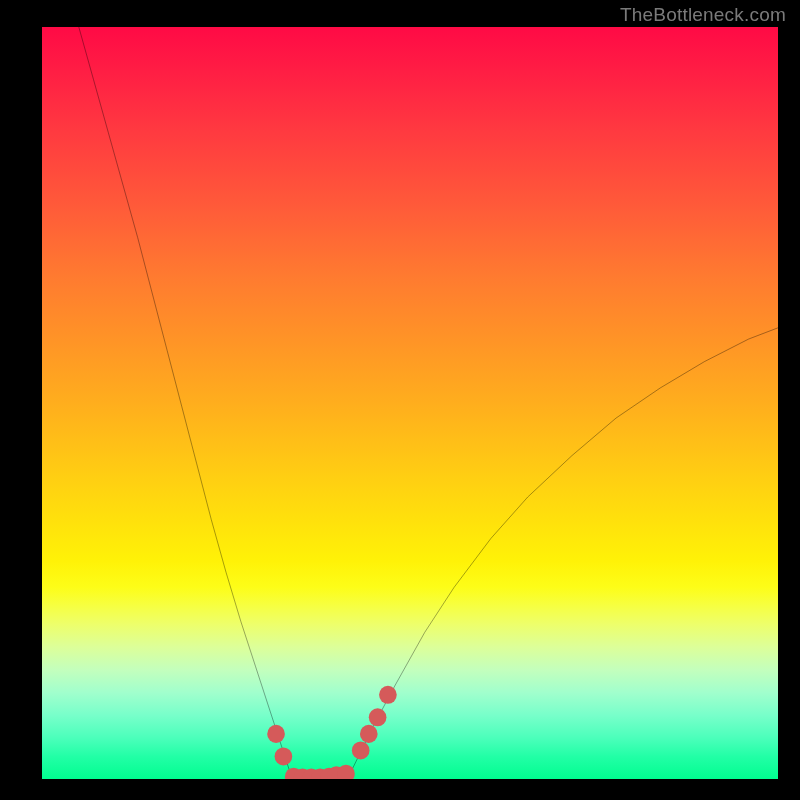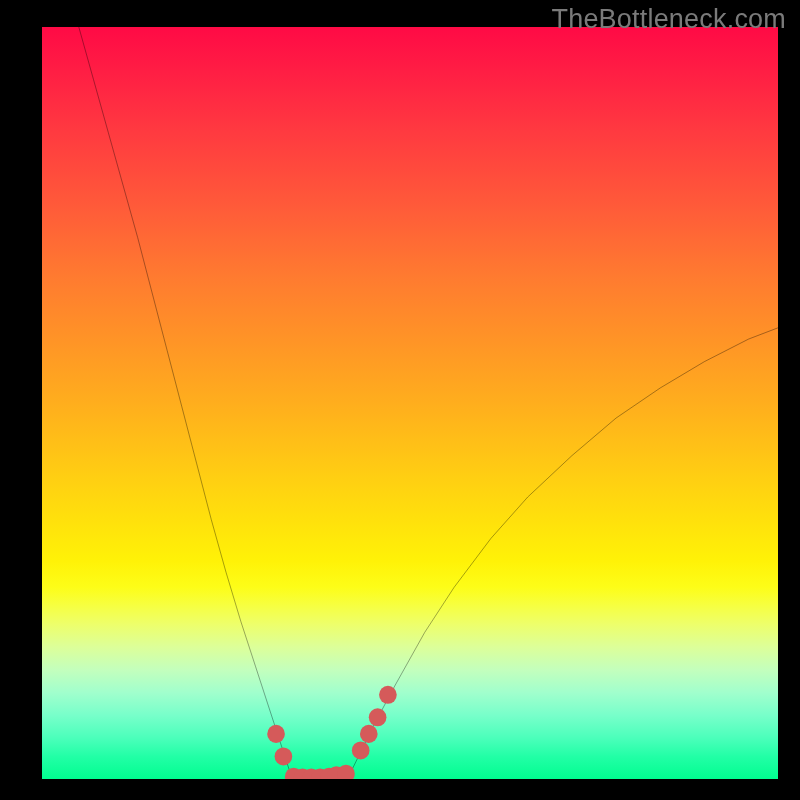--- a/index.html
+++ b/index.html
@@ -57,21 +57,21 @@
     position: absolute;
     inset: 0;
     width: 100%;
     height: 100%;
   }
   .watermark {
     position: absolute;
     top: 4px;
     right: 14px;
     color: #7a7a7a;
-    font-size: 27px;
+    font-size: 19px;
     font-weight: 500;
     letter-spacing: 0.2px;
   }
 </style>
 </head>
 <body>
 
 <div class="frame">
   <div class="plot-area">
     <div class="gradient-bg"></div>

